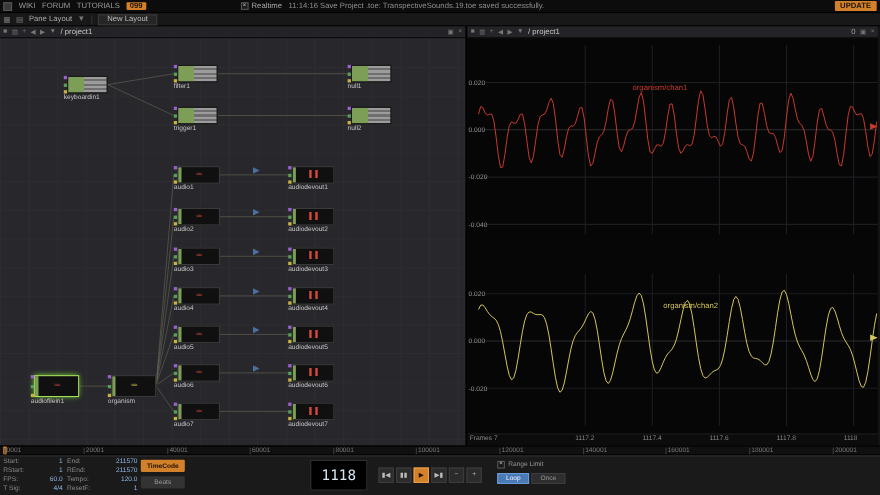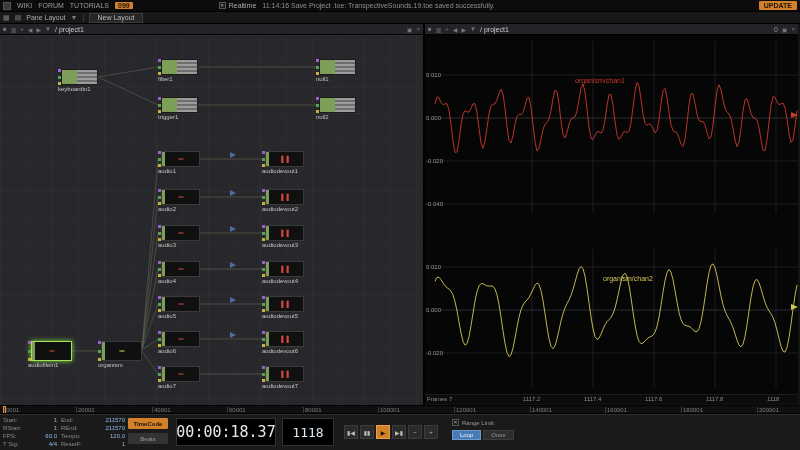--- a/index.html
+++ b/index.html
@@ -491,21 +491,20 @@
           <span class="lab">T Sig:</span>
           <span class="val">4/4</span>
         </div>
         <div class="tl-field">
           <span class="lab">ResetF:</span>
           <span class="val">1</span>
         </div>
       </div>
     <div class="tc-badge">TimeCode</div>
     <div class="beats-badge">Beats</div>
-    <div class="time-display">00:00:18.37</div>
     <div class="frame-display">1118</div>
     <div class="transport">
         <span class="t-btn">▮◀</span>
         <span class="t-btn">▮▮</span>
         <span class="t-btn active">▶</span>
         <span class="t-btn">▶▮</span>
         <span class="t-btn">−</span>
         <span class="t-btn">+</span>
       </div>
     <div class="range-block">

